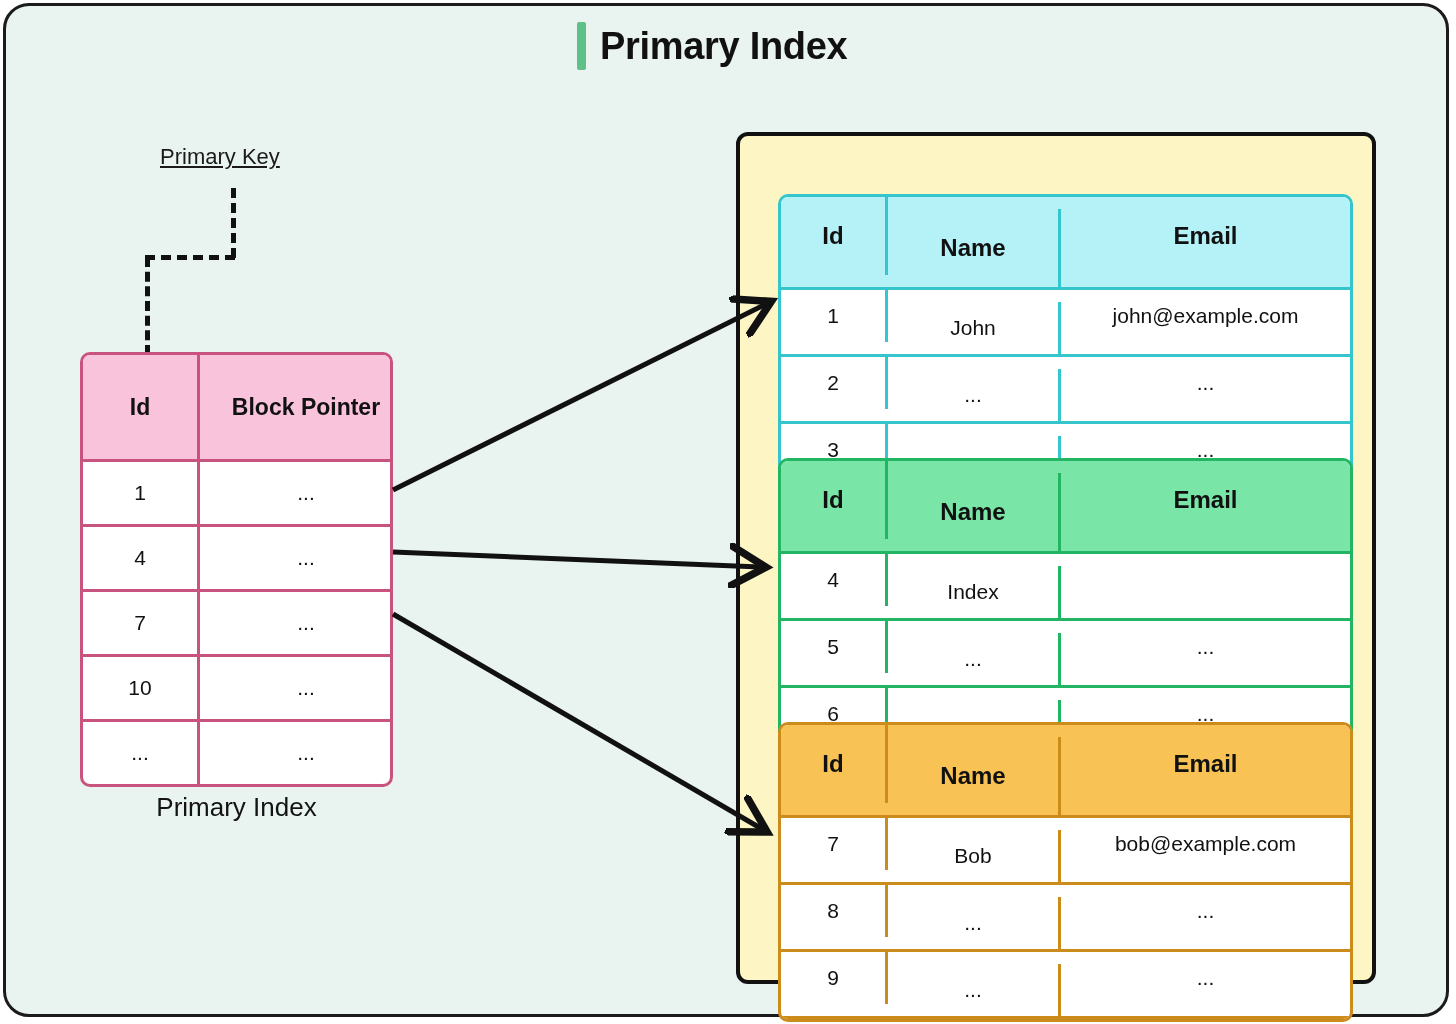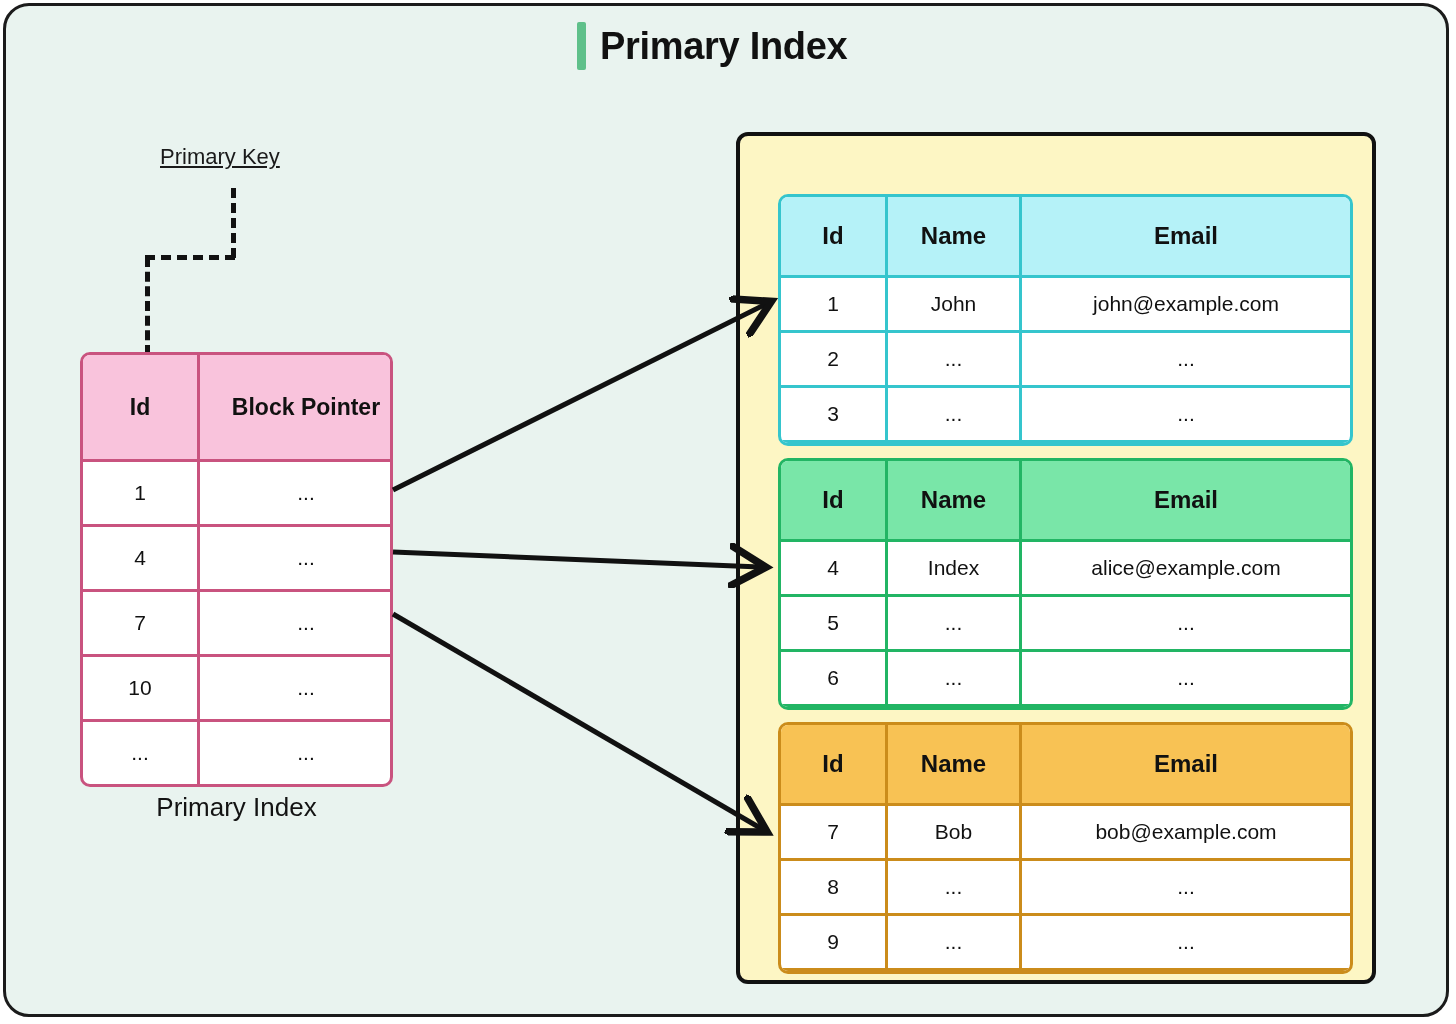--- a/index.html
+++ b/index.html
@@ -191,21 +191,21 @@
     box-sizing: border-box;
     display: flex;
     align-items: center;
     justify-content: center;
     text-align: center;
     font-size: 21px;
     color: #111111;
     height: 52px;
   }
   .blk-cell.k0 { width: 107px; }
-  .blk-cell.k1 { width: 134px; }
+  .blk-cell.k1 { width: 173px; margin-top: 12px; }
   .blk-cell.k2 { flex: 1; border-radius: 16px; }
   .block-table.b0 .blk-cell.k0,
   .block-table.b0 .blk-cell.k1 { border-right: 3px solid #35c5cd; }
   .block-table.b1 .blk-cell.k0,
   .block-table.b1 .blk-cell.k1 { border-right: 3px solid #22b564; }
   .block-table.b2 .blk-cell.k0,
   .block-table.b2 .blk-cell.k1 { border-right: 3px solid #cb8c1b; }
   .blk-head .blk-cell {
     font-weight: bold;
     font-size: 24px;
@@ -291,21 +291,20 @@
 
   <div class="block-table b1">
     <div class="blk-row blk-head">
       <div class="blk-cell k0">Id</div>
       <div class="blk-cell k1">Name</div>
       <div class="blk-cell k2">Email</div>
     </div>
     <div class="blk-row">
       <div class="blk-cell k0">4</div>
       <div class="blk-cell k1">Index</div>
-      <div class="blk-cell k2">alice@example.com</div>
     </div>
     <div class="blk-row">
       <div class="blk-cell k0">5</div>
       <div class="blk-cell k1">...</div>
       <div class="blk-cell k2">...</div>
     </div>
     <div class="blk-row">
       <div class="blk-cell k0">6</div>
       <div class="blk-cell k1">...</div>
       <div class="blk-cell k2">...</div>

